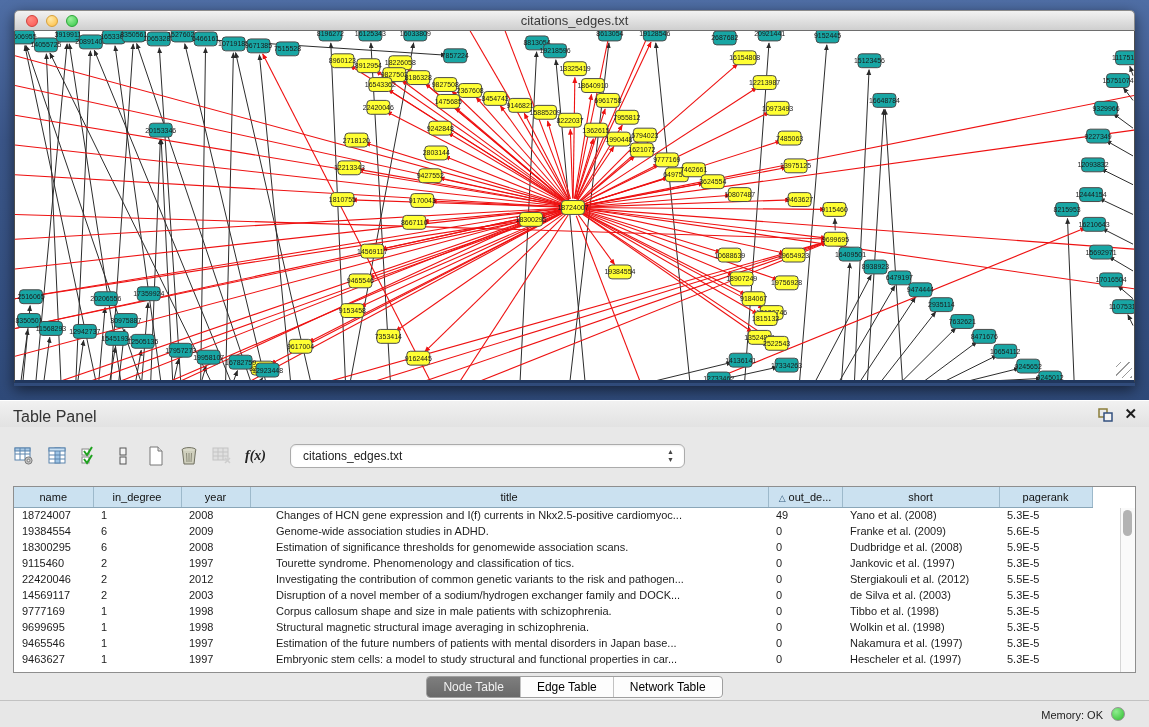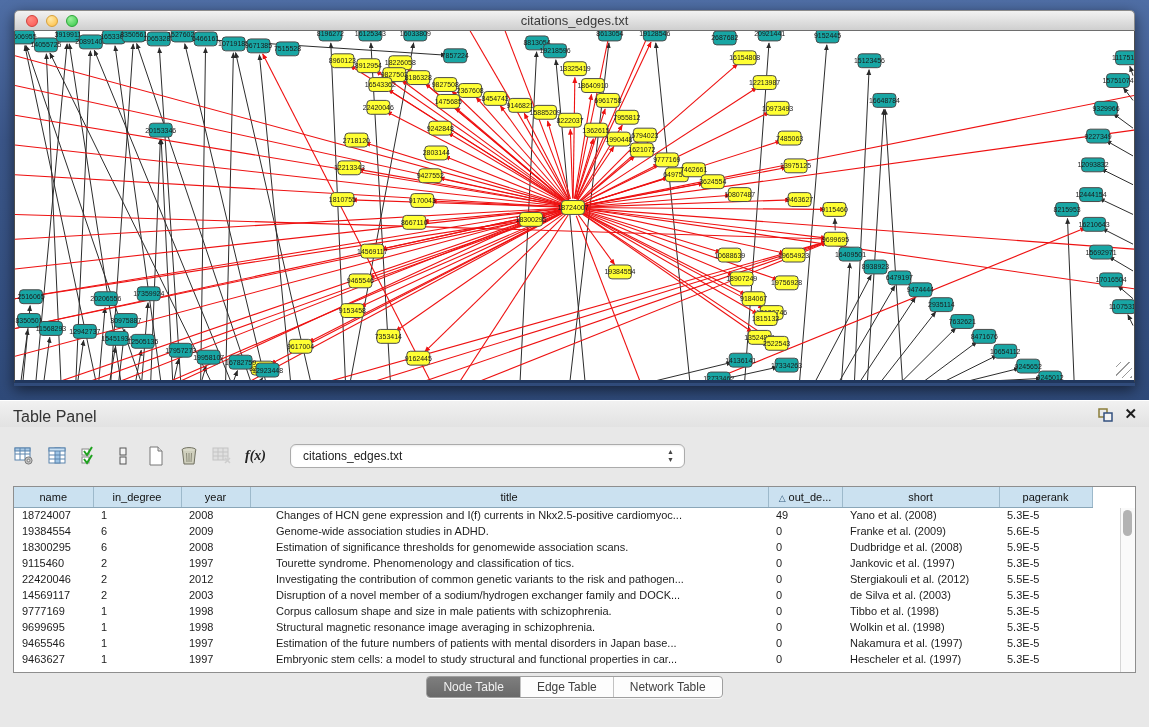--- a/index.html
+++ b/index.html
@@ -56,21 +56,21 @@
   table.grid td.title-cell { padding-left:26px; }
   .sort-tri { color:#31597a; font-size:9px; margin-right:3px; }
   .vscroll { position:absolute; right:0; top:21px; bottom:0; width:15px;
     background:#fafafa; border-left:1px solid #d6d6d6; }
   .vscroll .thumb { position:absolute; left:2px; top:2px; width:9px; height:26px;
     border-radius:5px; background:#b3b3b3; cursor:pointer; }
 
   .tabs { position:absolute; top:276px; left:0; width:100%; display:flex; justify-content:center; }
   .tab-group { display:inline-flex; border:1px solid #9f9f9f; border-radius:4px; overflow:hidden;
     background:#fdfdfd; box-shadow:0 1px 0 rgba(255,255,255,.7); }
-  .tab { padding:3px 16px; font-size:12px; color:#404040; border-right:1px solid #c2c2c2; cursor:pointer; }
+  .tab { padding:3px 16px; font-size:12px; color:#000000; border-right:1px solid #c2c2c2; cursor:pointer; }
   .tab:last-child { border-right:none; }
   .tab.selected { background:linear-gradient(#7e7e7e,#696969); color:#f2f2f2; }
 
   .statusbar { position:absolute; bottom:0; left:0; width:100%; height:27px;
     background:#e7e7e7; border-top:1px solid #c2c2c2; }
   .memory-label { position:absolute; right:46px; top:8px; font-size:11px; color:#222; }
   .memory-dot { position:absolute; right:24px; top:6px; width:14px; height:14px; border-radius:50%;
     background:radial-gradient(circle at 35% 30%,#8fed8f,#2dbd2d); border:1px solid #949494; }
 
   .icon-svg { display:block; }
@@ -929,21 +929,21 @@
               <td>1998</td>
               <td class="title-cell">Corpus callosum shape and size in male patients with schizophrenia.</td>
               <td>0</td>
               <td>Tibbo et al. (1998)</td>
               <td>5.3E-5</td>
             </tr>
             <tr>
               <td>9699695</td>
               <td>1</td>
               <td>1998</td>
-              <td class="title-cell">Structural magnetic resonance image averaging in schizophrenia.</td>
+              <td class="title-cell">Structural magnetic structural image averaging in schizophrenia.</td>
               <td>0</td>
               <td>Wolkin et al. (1998)</td>
               <td>5.3E-5</td>
             </tr>
             <tr>
               <td>9465546</td>
               <td>1</td>
               <td>1997</td>
               <td class="title-cell">Estimation of the future numbers of patients with mental disorders in Japan base...</td>
               <td>0</td>
@@ -967,14 +967,18 @@
     </div>
 
     <div class="tabs">
       <div class="tab-group">
         <div class="tab selected">Node Table</div>
         <div class="tab">Edge Table</div>
         <div class="tab">Network Table</div>
       </div>
     </div>
 
+    <div class="statusbar">
+      <span class="memory-label">Memory: OK</span>
+      <span class="memory-dot"></span>
+    </div>
   </div>
 </div>
 
 </body></html>

